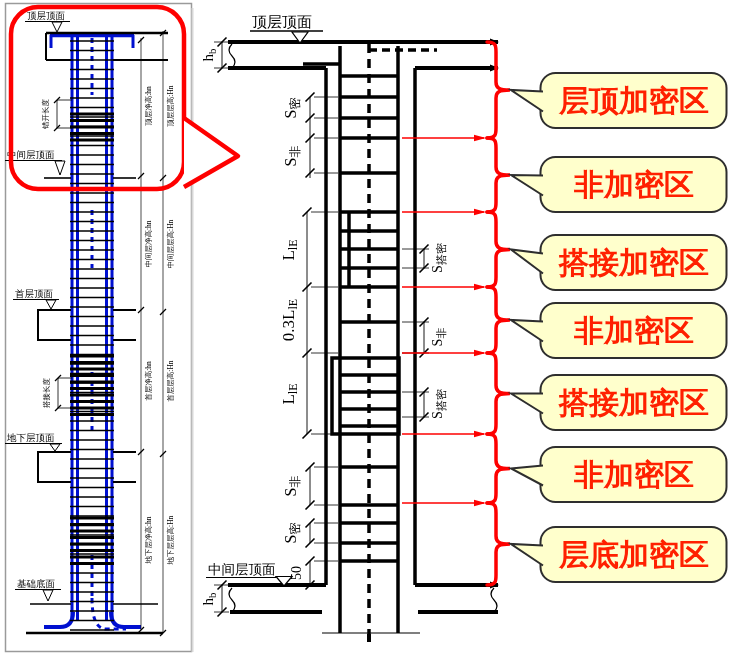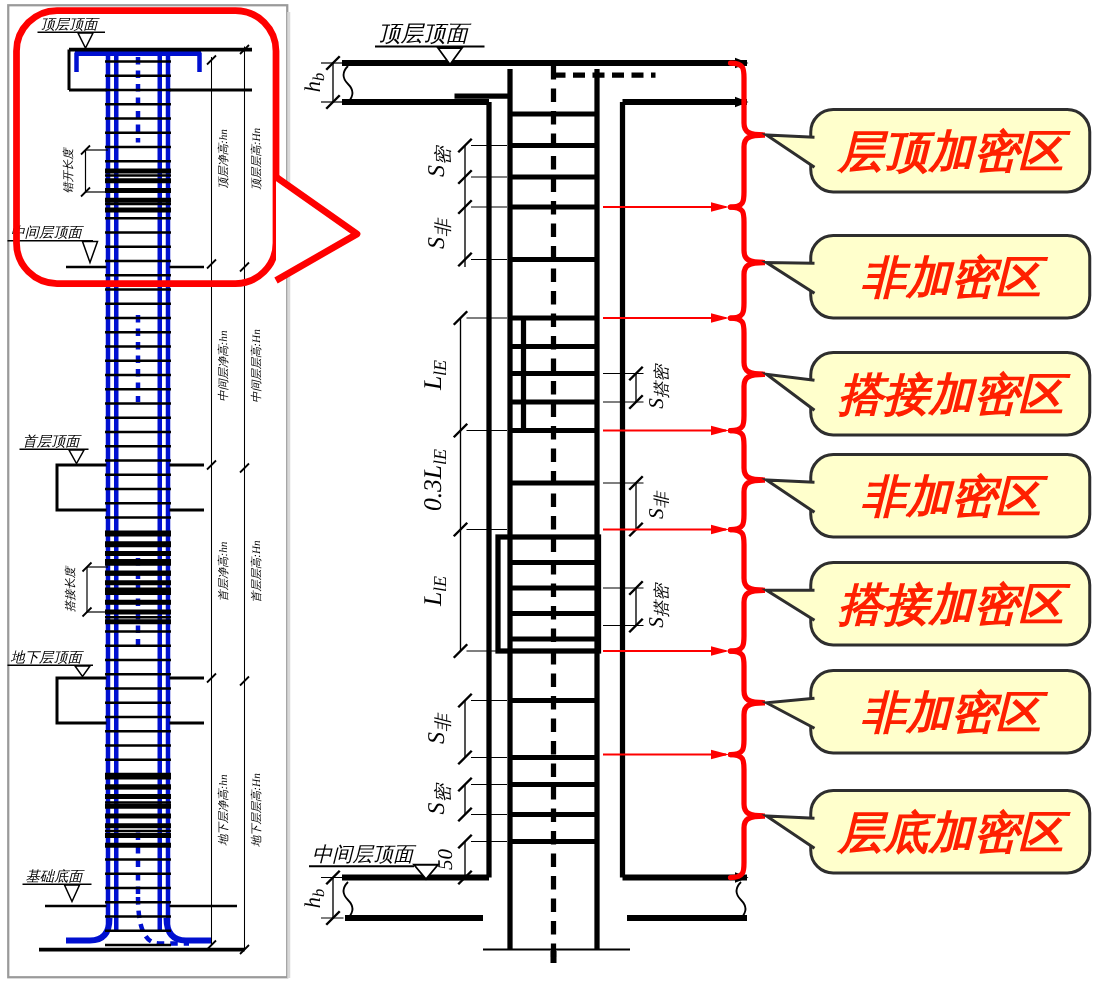--- a/index.html
+++ b/index.html
@@ -1,17 +1,17 @@
 <!DOCTYPE html>
 <html><head>
 <meta charset="utf-8">
 <style>
   html,body{margin:0;padding:0;background:#fff;}
   #stage{position:relative;width:732px;height:655px;background:#fff;overflow:hidden;
-         font-family:"Liberation Serif", serif;font-style:italic;}
+         font-family:"Liberation Serif", serif;}
   svg text{font-family:"Liberation Serif", serif;}
   .cjk{font-family:"Liberation Serif", serif;}
 </style>
 </head>
 <body>
 
 <div id="stage">
 <svg id="cv" width="732" height="655" viewBox="0 0 732 655">
 
   <g>

